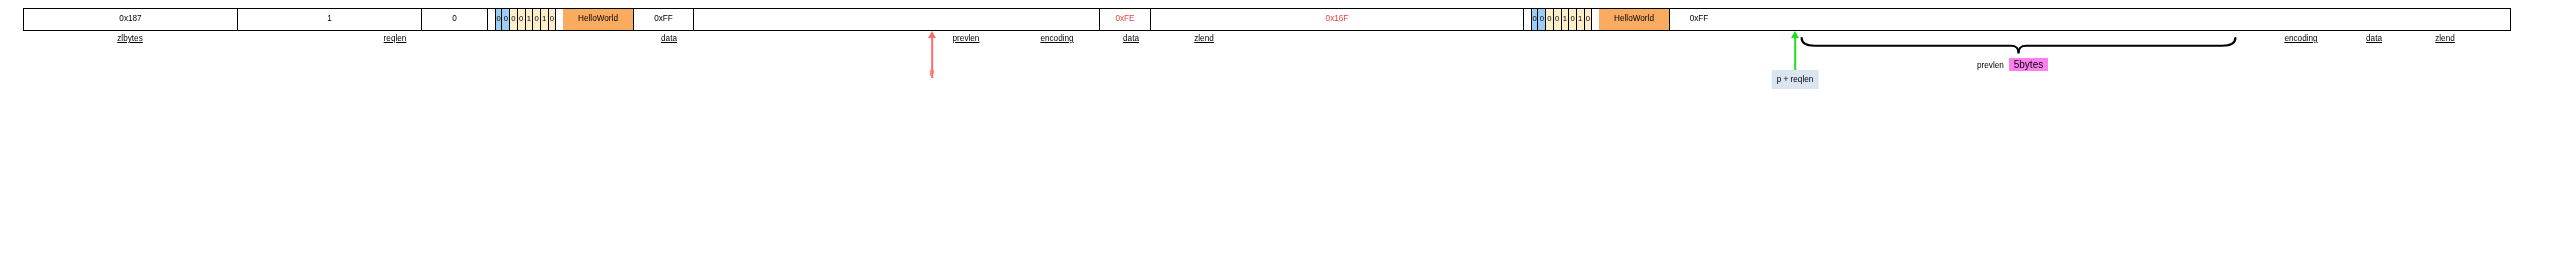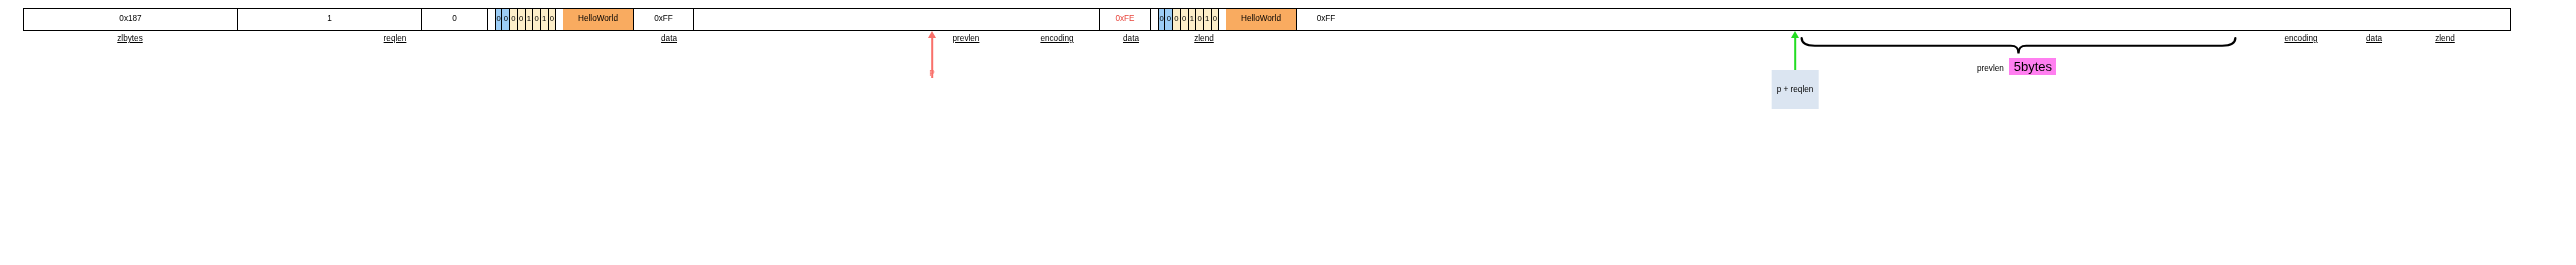--- a/index.html
+++ b/index.html
@@ -44,29 +44,29 @@
   .arrow-label{position:absolute;font-size:8.2px;white-space:nowrap;
        transform:translateX(-50%);}
 
   .p-arrow .shaft{background:#f9706a;}
   .p-arrow .head{border-bottom:7.7px solid #f9706a;}
   .p-label{color:#f9706a;}
 
   .g-arrow .shaft{background:#22dd22;}
   .g-arrow .head{border-bottom:7.7px solid #22dd22;}
   .g-box{position:absolute;background:#dbe5f1;color:#000;font-size:8.2px;
-         padding:15px 5px;white-space:nowrap;transform:translateX(-50%);}
+         padding:5px 5px;white-space:nowrap;transform:translateX(-50%);}
 
   
   .brace{position:absolute;}
   .brace svg{display:block;}
 
   .brace-label{position:absolute;font-size:8.2px;color:#000;white-space:nowrap;}
   .badge{display:inline-block;background:#ff7ff0;color:#000;
-         padding:1.1px 4.4px;margin-left:5.5px;font-size:13px;}
+         padding:1.1px 4.4px;margin-left:5.5px;font-size:10px;}
 </style>
 </head>
 <body>
 
 <div class="stage">
 
   <div class="row">
 
     <div class="cell" style="width:214px">
       <span>0x187</span>
@@ -103,20 +103,23 @@
     </div>
 
     <div class="cell blank" style="width:406px">
       <span></span>
     </div>
 
     <div class="cell red" style="width:51px">
       <span>0xFE</span>
     </div>
 
+    <div class="cell red" style="width:373px">
+      <span>0x16F</span>
+    </div>
 
     <div class="cell" style="width:75px;padding:0;border-right:none">
       <div class="bits">
         <div class="bit b">0</div>
         <div class="bit b">0</div>
         <div class="bit c">0</div>
         <div class="bit c">0</div>
         <div class="bit c">1</div>
         <div class="bit c">0</div>
         <div class="bit c">1</div>

